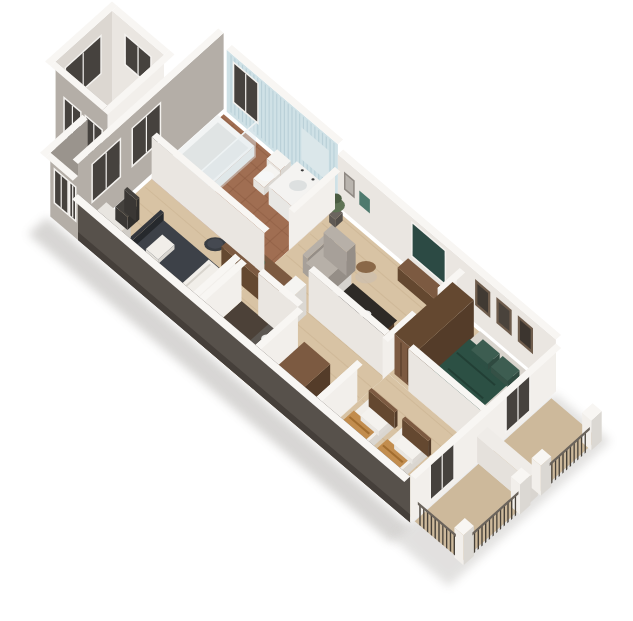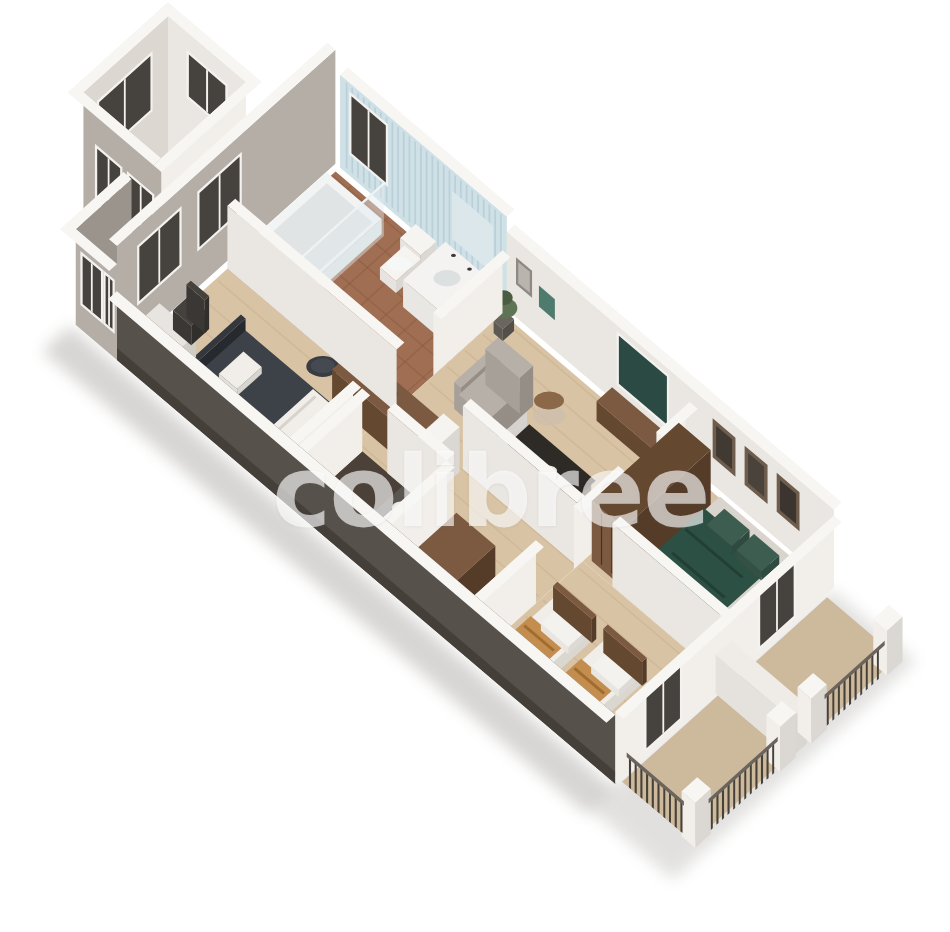--- a/index.html
+++ b/index.html
@@ -453,14 +453,13 @@
           <polygon points="434.5,538.0 435.9,539.2 435.9,519.2 434.5,518.0" fill="#474139"></polygon>
           <polygon points="438.3,541.2 439.7,542.4 439.7,522.4 438.3,521.2" fill="#474139"></polygon>
           <polygon points="442.2,544.5 443.5,545.6 443.5,525.6 442.2,524.5" fill="#474139"></polygon>
           <polygon points="446.0,547.7 447.3,548.9 447.3,528.9 446.0,527.7" fill="#474139"></polygon>
           <polygon points="449.8,551.0 451.2,552.1 451.2,532.1 449.8,531.0" fill="#474139"></polygon>
           <polygon points="453.6,554.2 455.0,555.4 455.0,535.4 453.6,534.2" fill="#474139"></polygon>
           <polygon points="417.8,504.7 455.9,537.1 455.9,534.1 417.8,501.7" fill="#6b645c"></polygon>
         </g>
       </g>
   </svg>
-  <div id="watermark" style="color: rgba(255, 255, 255, 0.63);">colibree</div>
 </div>
 
 </body></html>

